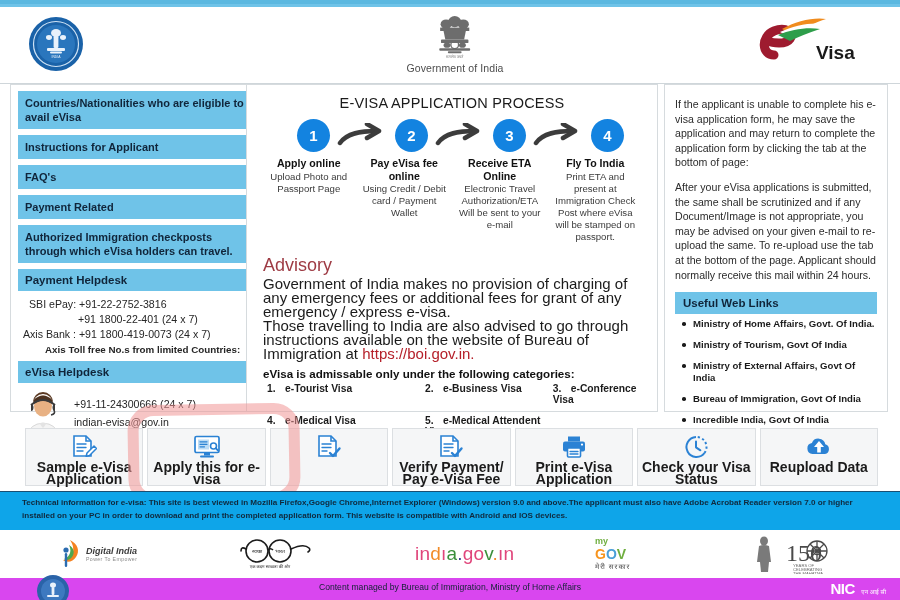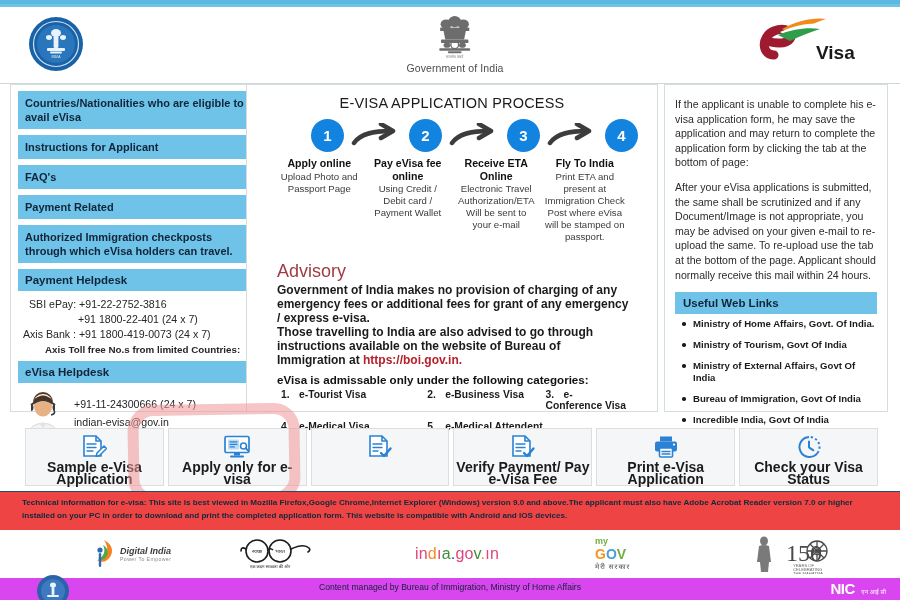--- a/index.html
+++ b/index.html
@@ -21,21 +21,21 @@
   .emblem-left{position:absolute;left:28px;top:9px;width:56px;height:56px;}
   .goi-center{position:absolute;left:400px;top:6px;width:110px;text-align:center;}
   .goi-center .lion{height:48px;display:block;margin:0 auto;}
   .goi-center .goi-label{font-size:10.5px;color:#4c4c4c;margin-top:1px;letter-spacing:.1px;}
   .evisa-logo{position:absolute;right:24px;top:8px;width:120px;height:58px;}
 
   
   .panels{position:absolute;left:0;top:84px;width:900px;height:340px;}
   .panel{position:absolute;background:#fff;border:1px solid #d6dbde;box-sizing:border-box;}
   .panel-left{left:10px;top:0;width:252px;height:328px;padding:6px 7px;}
-  .panel-mid{left:246px;top:0;width:412px;height:328px;padding:6px 28px;}
+  .panel-mid{left:246px;top:0;width:412px;height:328px;padding:6px 14px;}
   .panel-right{left:664px;top:0;width:224px;height:328px;padding:12px 10px;}
 
   
   .navitem{background:#6fc3e8;color:#10253a;font-weight:bold;font-size:11px;
            line-height:14px;padding:5px 7px;margin-bottom:6px;box-sizing:border-box;}
   .navitem.two{padding-top:5px;padding-bottom:5px;}
   .helpdesk-hd{background:#6fc3e8;color:#10253a;font-weight:bold;font-size:11.5px;
                padding:5px 7px;margin:4px 0 5px 0;}
   .pay-lines{font-size:10.6px;color:#262626;line-height:15px;padding:1px 2px 0 2px;}
   .pay-lines .l1{padding-left:9px;}
@@ -50,22 +50,22 @@
   .proc-title{text-align:center;font-size:14.5px;color:#1b1b1b;letter-spacing:.2px;margin:4px 0 8px 0;}
   .steps{position:relative;height:32px;}
   .circ{position:absolute;top:0;width:33px;height:33px;border-radius:50%;background:#1383e0;
         color:#fff;font-size:15px;font-weight:bold;text-align:center;line-height:33px;}
   .arrowsvg{position:absolute;top:4px;}
   .stepcols{display:flex;margin-top:6px;}
   .stepcol{width:25%;text-align:center;padding:0 4px;box-sizing:border-box;}
   .stepcol .st{font-size:10.6px;font-weight:bold;color:#111;line-height:12.5px;}
   .stepcol .sd{font-size:9.6px;color:#3b3b3b;line-height:12px;margin-top:1px;}
 
-  .advisory-h{font-size:18px;color:#9e3b44;margin:18px 0 1px 2px;font-weight:normal;}
-  .adv-p{font-size:12px;font-weight:bold;color:#1b1b1b;line-height:14px;margin:0 0 0 2px;}
+  .advisory-h{font-size:18px;color:#9e3b44;margin:12px 0 1px 2px;font-weight:normal;}
+  .adv-p{font-size:15px;font-weight:normal;color:#1b1b1b;line-height:14px;margin:0 0 0 2px;}
   .adv-link{color:#b5202a;}
   .adv-cat{font-size:11.6px;font-weight:bold;color:#111;margin:6px 0 3px 2px;}
   .catgrid{margin-left:6px;}
   .catrow{display:flex;margin-bottom:10px;}
   .cat{font-size:10.3px;font-weight:bold;color:#1b1b1b;}
   .cat .n{display:inline-block;width:18px;}
   .c1{width:42%;} .c2{width:34%;} .c3{width:24%;}
 
   
   .rp{font-size:10.6px;color:#2b2b2b;line-height:14.6px;margin:0 0 10px 0;}
@@ -81,21 +81,21 @@
         padding-top:6px;cursor:pointer;}
   .abtn .lbl{font-size:14px;font-weight:bold;color:#1b1b1b;text-align:center;line-height:11.5px;margin-top:3px;}
   .abtn svg{display:block;}
 
   
   .annot{position:absolute;left:128px;top:404px;width:150px;height:78px;
          border:11px solid rgba(240,150,150,.55);border-radius:26px;pointer-events:none;
          transform:rotate(-1deg);}
 
   
-  .techbar{position:absolute;left:0;top:491px;width:900px;height:50px;background:#ef4444;
+  .techbar{position:absolute;left:0;top:491px;width:900px;height:50px;background:#0ea5e9;
            border-top:1px solid #1a4f73;border-bottom:1px solid #1a4f73;box-sizing:border-box;
            padding:5px 22px;}
   .techbar p{margin:0;font-size:8.1px;font-weight:bold;color:#10293d;line-height:12.5px;}
 
   
   .footlogos{position:absolute;left:0;top:530px;width:900px;height:48px;background:#fff;}
   .fl{position:absolute;top:0;height:48px;display:flex;align-items:center;}
 
   
   .botbar{position:absolute;left:0;top:578px;width:900px;height:34px;background:#d946ef;}
@@ -294,21 +294,21 @@
         <g stroke="#2b82d4" stroke-width="1.2" stroke-linecap="round">
           <path d="M7 6.8 h7"></path>
             <path d="M7 9.3 h7"></path>
             <path d="M7 11.8 h4.5"></path>
         </g>
         <circle cx="20.5" cy="11" r="3" fill="none" stroke="#2b82d4" stroke-width="1.6"></circle>
         <path d="M22.7 13.2 L25 15.5" stroke="#2b82d4" stroke-width="1.8" stroke-linecap="round"></path>
         <rect x="11" y="17.5" width="6" height="3" fill="#2b82d4"></rect>
         <rect x="7" y="20.5" width="14" height="2" rx="1" fill="#2b82d4"></rect>
       </svg>
-      <div class="lbl">Apply only for e-visa</div>
+      <div class="lbl">Apply this for e-visa</div>
     </div>
 
     <div class="abtn">
       <svg width="26" height="24" viewBox="0 0 26 24">
         <path d="M3 1 h12 l5 5 v15 h-17 z" fill="#fff" stroke="#2b82d4" stroke-width="1.6"></path>
         <path d="M15 1 v5 h5" fill="none" stroke="#2b82d4" stroke-width="1.6"></path>
         <g stroke="#2b82d4" stroke-width="1.4" stroke-linecap="round">
           <path d="M6 9 h9"></path>
             <path d="M6 12.5 h9"></path>
             <path d="M6 16 h5"></path>
@@ -347,32 +347,39 @@
 
     <div class="abtn">
       <svg width="26" height="24" viewBox="0 0 26 24">
         <path d="M13 2 A10 10 0 1 0 21.5 18" fill="none" stroke="#2b82d4" stroke-width="2"></path>
         <path d="M21.5 18 A10 10 0 0 0 13 2" fill="none" stroke="#2b82d4" stroke-width="2" stroke-dasharray="2.2 2.4"></path>
         <path d="M13 6.5 v5.8 l4.4 3" fill="none" stroke="#2b82d4" stroke-width="2" stroke-linecap="round" stroke-linejoin="round"></path>
       </svg>
       <div class="lbl">Check your Visa Status</div>
     </div>
 
+    <div class="abtn">
+      <svg width="28" height="24" viewBox="0 0 28 24">
+        <path d="M7.5 19 a5.5 5.5 0 0 1 -.6 -10.9 A7 7 0 0 1 20.3 9.3 a5 5 0 0 1 -.3 9.7 z" fill="#2b82d4"></path>
+        <path d="M14 6 l5 6 h-3.2 v5.5 h-3.6 V12 H9 z" fill="#fff"></path>
+      </svg>
+      <div class="lbl">Reupload Data</div>
+    </div>
   </div>
 
   <div class="annot"></div>
 
   <div class="techbar">
     <p>Technical information for e-visa: This site is best viewed in Mozilla Firefox,Google Chrome,Internet Explorer (Windows) version 9.0 and above.The applicant must also have Adobe Acrobat Reader version 7.0 or higher</p>
     <p>installed on your PC in order to download and print the completed application form. This website is compatible with Android and IOS devices.</p>
   </div>
 
   <div class="footlogos">
 
-    <div class="fl" style="left:93px">
+    <div class="fl" style="left:59px">
       <svg width="22" height="30" viewBox="0 0 22 30">
         <path d="M11 1 C19 5 21 12 17 18 C14 23 8 24 4 21 C9 21 13 18 14 13 C15 8 13 4 11 1 z" fill="#f58220"></path>
         <path d="M10 6 C15 9 16 14 13 18 C11 21 7 22 5 20 C8 19 10 17 11 14 C12 11 11 8 10 6 z" fill="#4fa64f"></path>
         <circle cx="7" cy="11" r="2.6" fill="#2b6cb0"></circle>
         <rect x="5.8" y="14" width="2.4" height="14" rx="1.2" fill="#2b6cb0"></rect>
       </svg>
       <div style="margin-left:5px">
         <div style="font-size:9px;font-weight:bold;font-style:italic;color:#3b3b3b">Digital India</div>
         <div style="font-size:5.2px;color:#8a8a8a;letter-spacing:.4px">Power To Empower</div>
       </div>
@@ -385,21 +392,21 @@
         <path d="M28 14 q2.5 -2.5 5 0" fill="none" stroke="#1b1b1b" stroke-width="1.6"></path>
         <path d="M51 13 q13 -6 18 -1 q2 2 -1 4" fill="none" stroke="#1b1b1b" stroke-width="1.6" stroke-linecap="round"></path>
         <path d="M6 13 q-5 -3 -5 2" fill="none" stroke="#1b1b1b" stroke-width="1.6" stroke-linecap="round"></path>
         <text x="17" y="17" font-size="5" fill="#1b1b1b" text-anchor="middle" font-family="Liberation Sans, sans-serif">स्वच्छ</text>
         <text x="40" y="17" font-size="5" fill="#1b1b1b" text-anchor="middle" font-family="Liberation Sans, sans-serif">भारत</text>
         <text x="30" y="32" font-size="4.2" fill="#1b1b1b" text-anchor="middle" font-family="Liberation Sans, sans-serif">एक कदम स्वच्छता की ओर</text>
       </svg>
     </div>
 
     <div class="fl" style="left:415px">
-      <div style="font-size:16px;letter-spacing:.2px">
+      <div style="font-size:19px;letter-spacing:.2px">
         <span style="color:#e0457b">in</span><span style="color:#f28c28">d</span><span style="color:#e0457b">ı</span><span style="color:#3b8f3b">a</span><span style="color:#3b3b8f">.</span><span style="color:#e0457b">go</span><span style="color:#3b8f3b">v</span><span style="color:#f28c28">.</span><span style="color:#e0457b">ın</span>
       </div>
     </div>
 
     <div class="fl" style="left:595px">
       <div>
         <div style="font-size:9px;color:#6fae3f;font-weight:bold;line-height:9px">my</div>
         <div style="font-size:14px;font-weight:bold;line-height:16px"><span style="color:#f7941d">G</span><span style="color:#4a9fd8">O</span><span style="color:#6fae3f">V</span></div>
         <div style="font-size:7px;color:#4a4a4a;letter-spacing:1px">मेरी सरकार</div>
       </div>

